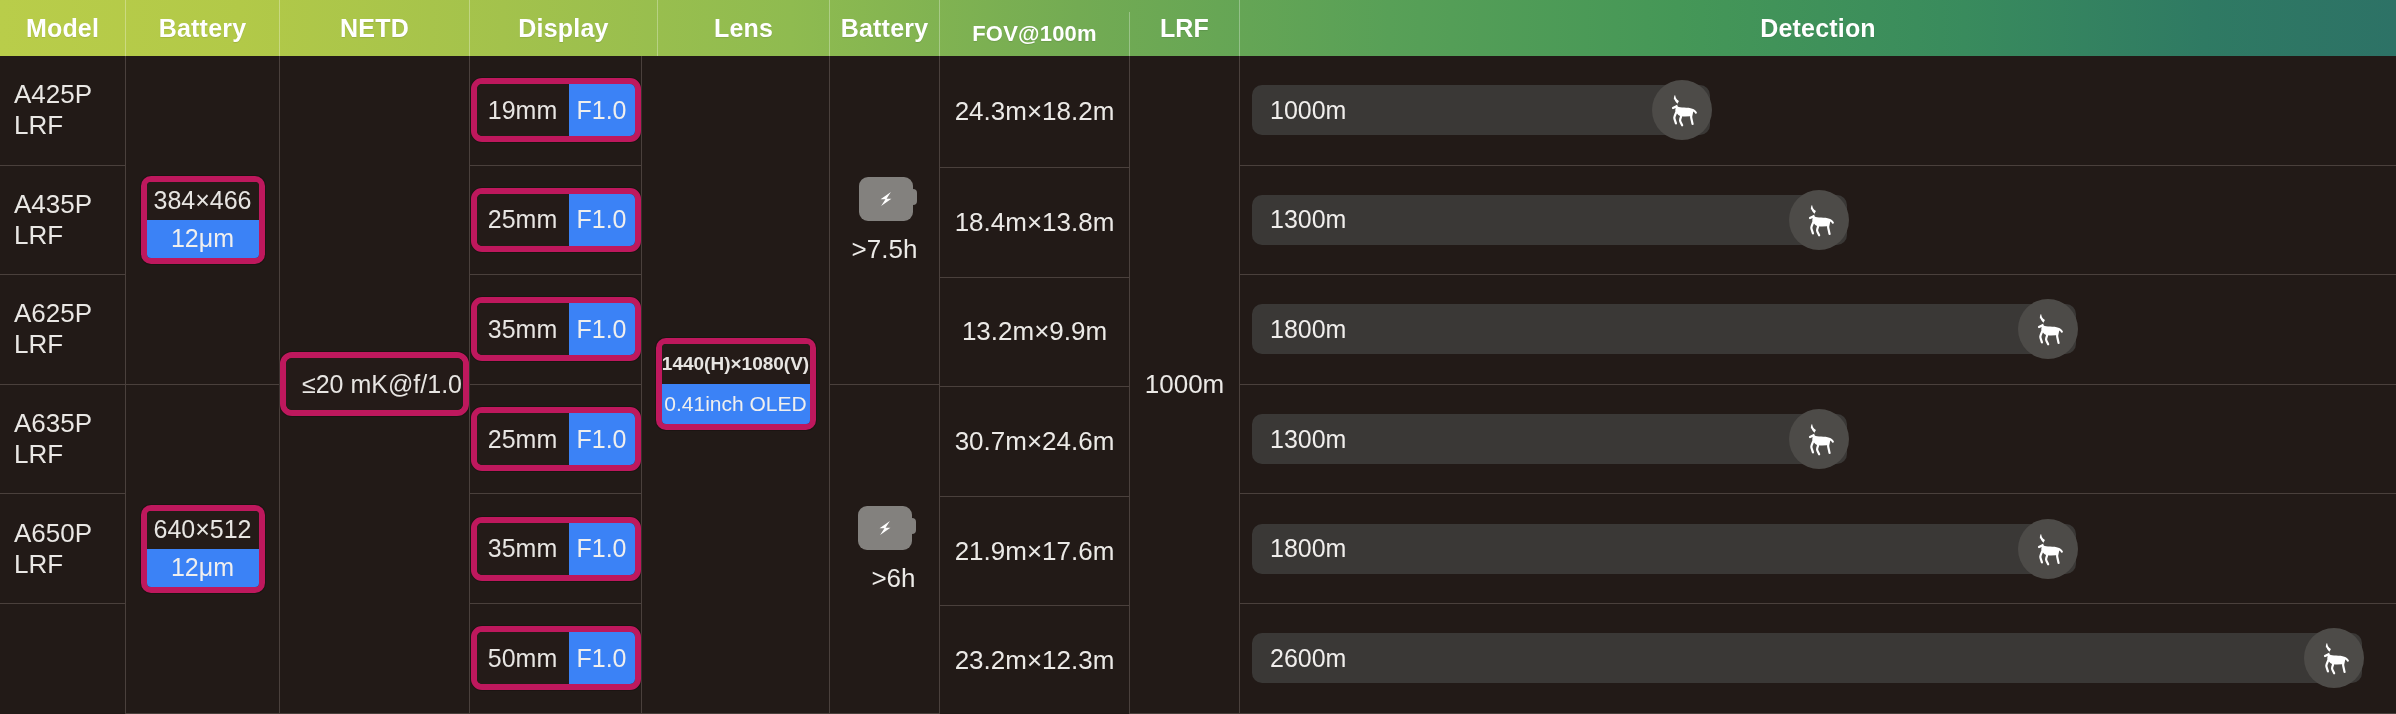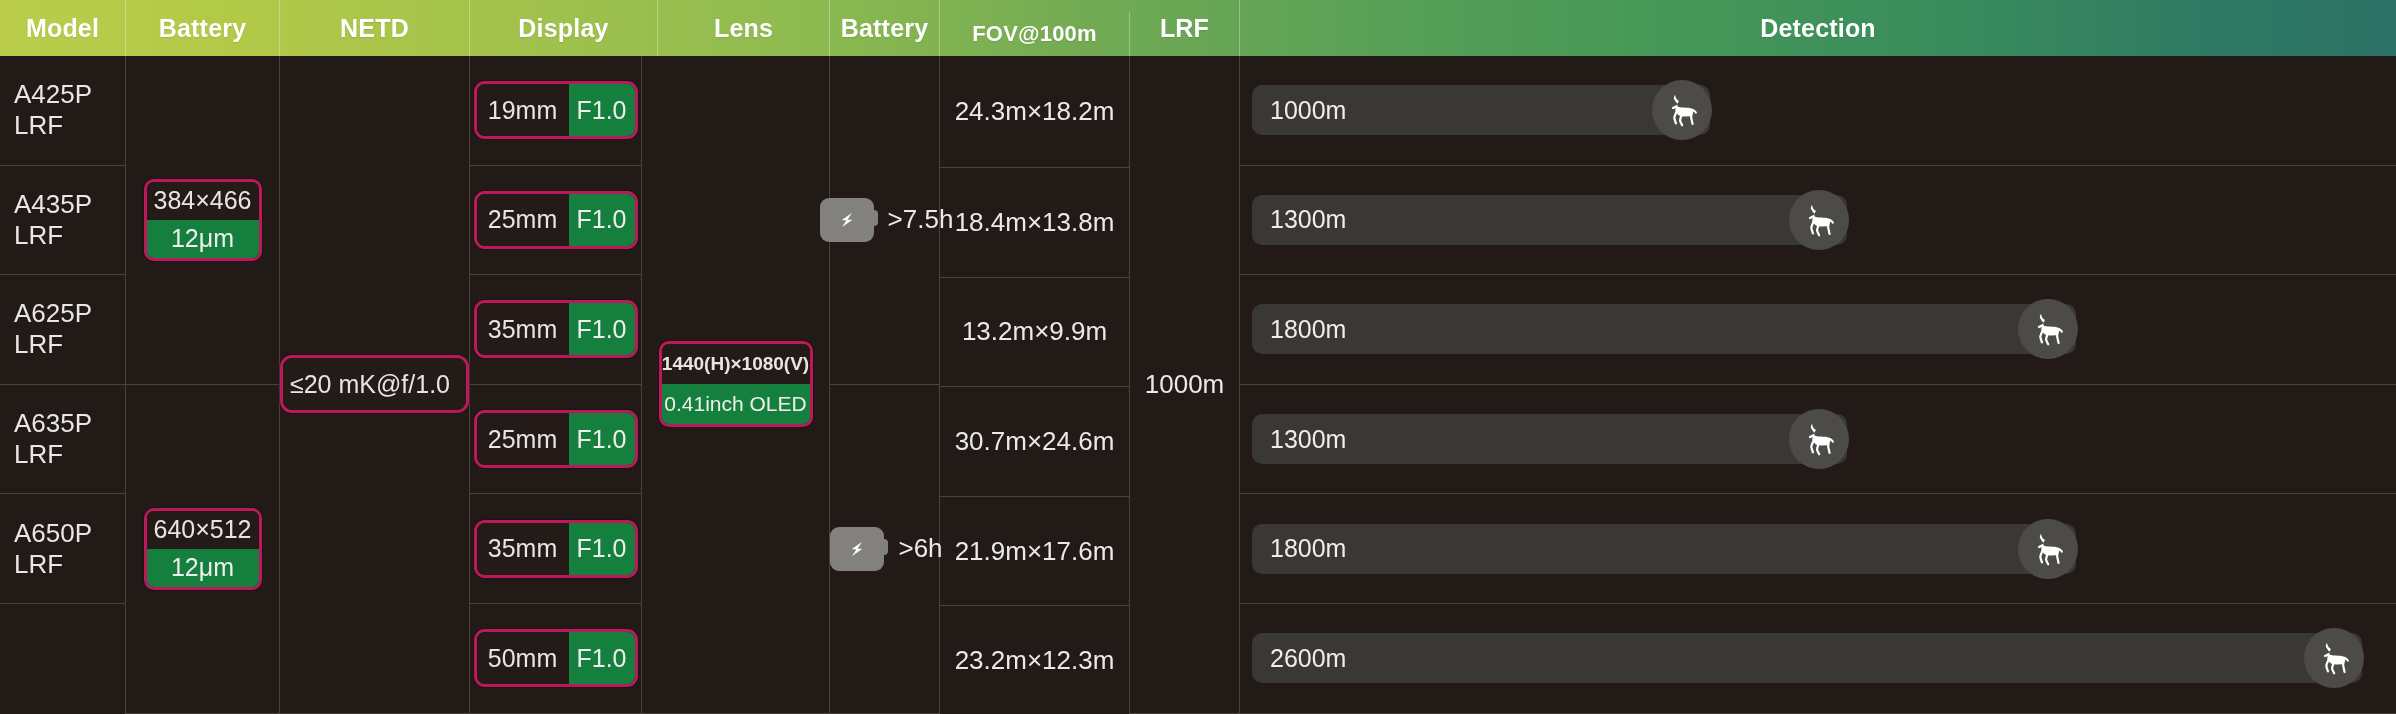--- a/index.html
+++ b/index.html
@@ -88,40 +88,39 @@
   
   .model-cell {
     font-size: 26px;
     color: #e9e7e4;
     justify-content: flex-start;
     padding-left: 14px;
   }
 
   
   .pill {
-    border: 3px solid #be185d;
+    border: 6px solid #be185d;
     border-radius: 10px;
     overflow: hidden;
     display: flex;
     background: #241b18;
     box-shadow: 0 0 0 1px rgba(0,0,0,0.2);
-    justify-content: flex-end;
   }
   .pill-v { flex-direction: column; }
   .pill-h { flex-direction: row; }
 
   .pill-seg-dark {
     background: #241b18;
     color: #e7e5e2;
     display: flex;
     align-items: center;
     justify-content: center;
   }
   .pill-seg-light {
-    background: #15803d;
+    background: #3b82f6;
     color: #f0efee;
     display: flex;
     align-items: center;
     justify-content: center;
   }
 
   
   .sensor-pill { width: 112px; }
   .sensor-pill .pill-seg-dark {
     height: 38px;
@@ -170,22 +169,22 @@
   }
   .display-pill .pill-seg-light {
     height: 40px;
     font-size: 21px;
     white-space: nowrap;
   }
 
   
   .batt-wrap {
     display: flex;
-    flex-direction: row;
-    align-items: center;
+    flex-direction: column;
+    align-items: flex-end;
     gap: 10px;
   }
   .batt-icon {
     width: 62px;
     height: 50px;
     position: relative;
     display: flex;
     align-items: center;
     justify-content: center;
   }

